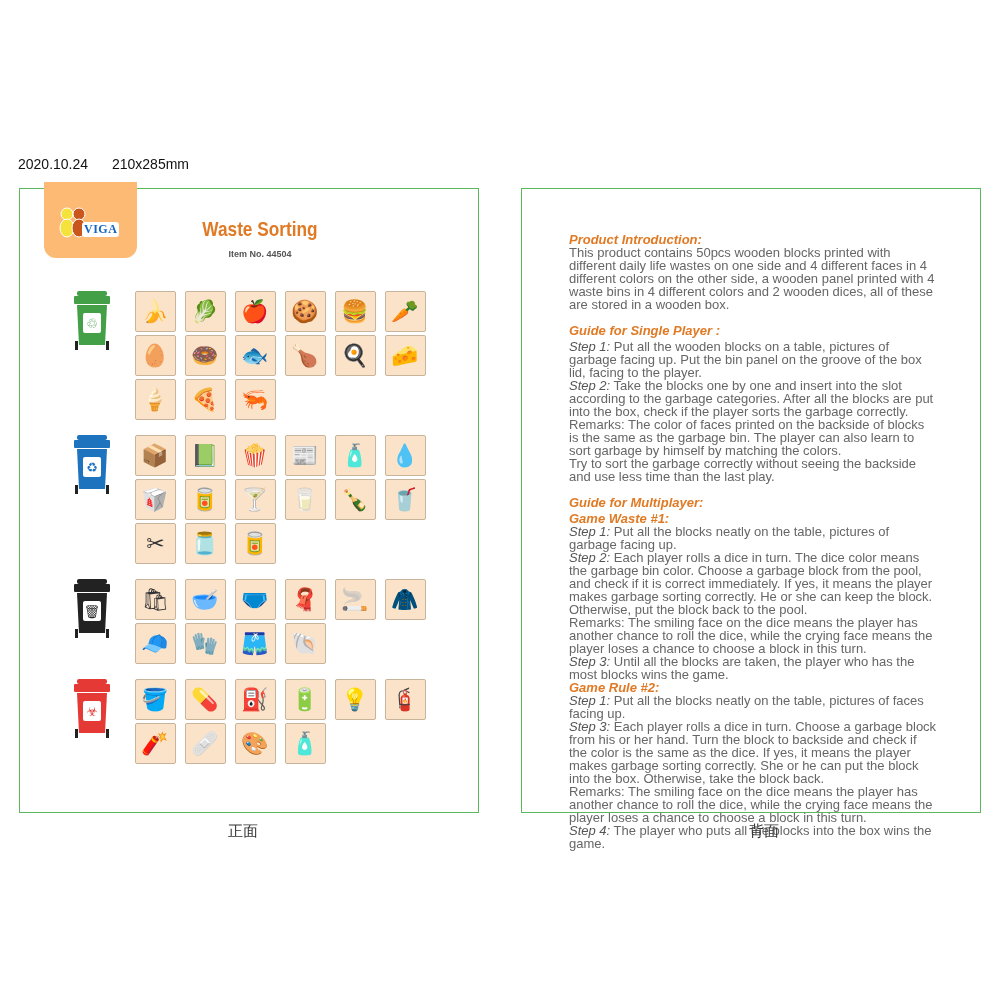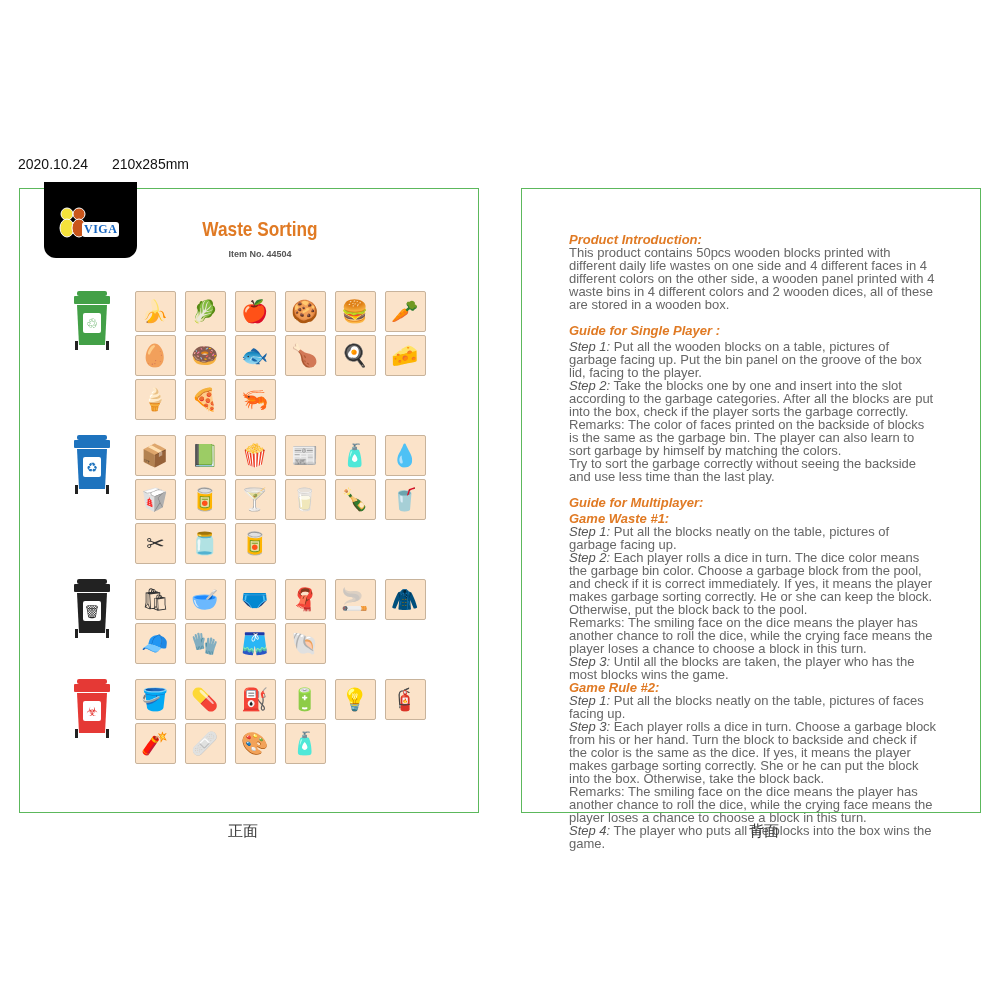--- a/index.html
+++ b/index.html
@@ -2,21 +2,21 @@
 <html><head>
 <meta charset="utf-8">
 <style>
   html,body{margin:0;padding:0;background:#fff;}
   body{width:1000px;height:1000px;position:relative;overflow:hidden;font-family:"Liberation Sans",sans-serif;color:#333;}
   .meta{position:absolute;left:18px;top:156px;font-size:14px;color:#111;word-spacing:0;}
   .meta span{margin-right:20px;}
   .panel{position:absolute;border:1.5px solid #5cb85c;background:#fff;box-sizing:border-box;}
   #front{left:19px;top:188px;width:460px;height:625px;}
   #back{left:521px;top:188px;width:460px;height:625px;}
-  .tab{position:absolute;left:44px;top:182px;width:93px;height:76px;background:#000000;border-radius:0 0 12px 12px;z-index:2;}
+  .tab{position:absolute;left:44px;top:182px;width:93px;height:76px;background:#fdba74;border-radius:0 0 12px 12px;z-index:2;}
   .tab .bears{position:absolute;left:14px;top:24px;}
   .tab .viga{position:absolute;left:38px;top:40px;font:bold 12px "Liberation Serif",serif;color:#1565c0;background:#fff;padding:0 2px;border-radius:3px;letter-spacing:0.5px;}
   .title{position:absolute;left:0;width:460px;top:28px;text-align:center;font:bold 21px "Liberation Sans Narrow","Liberation Sans",sans-serif;color:#e07a24;transform:scaleX(0.82);transform-origin:62% 50%;}
   .item-no{position:absolute;left:0;width:480px;top:60px;text-align:center;font:bold 9px "Liberation Sans",sans-serif;color:#555;}
   .group{position:absolute;left:0;}
   .bin{position:absolute;left:53px;width:38px;}
   .tiles{position:absolute;left:115px;display:grid;grid-template-columns:repeat(6,41px);grid-auto-rows:41px;gap:3px 9px;}
   .tile{width:41px;height:41px;background:#fbe3c9;border:1px solid #c8b39b;border-radius:2px;box-sizing:border-box;display:flex;align-items:center;justify-content:center;font-size:22px;line-height:1;}
   .back-text{position:absolute;left:47px;top:44px;width:368px;font-size:13px;line-height:13px;color:#666;}
   .back-text .h{color:#e07a24;font-weight:bold;font-style:italic;}

